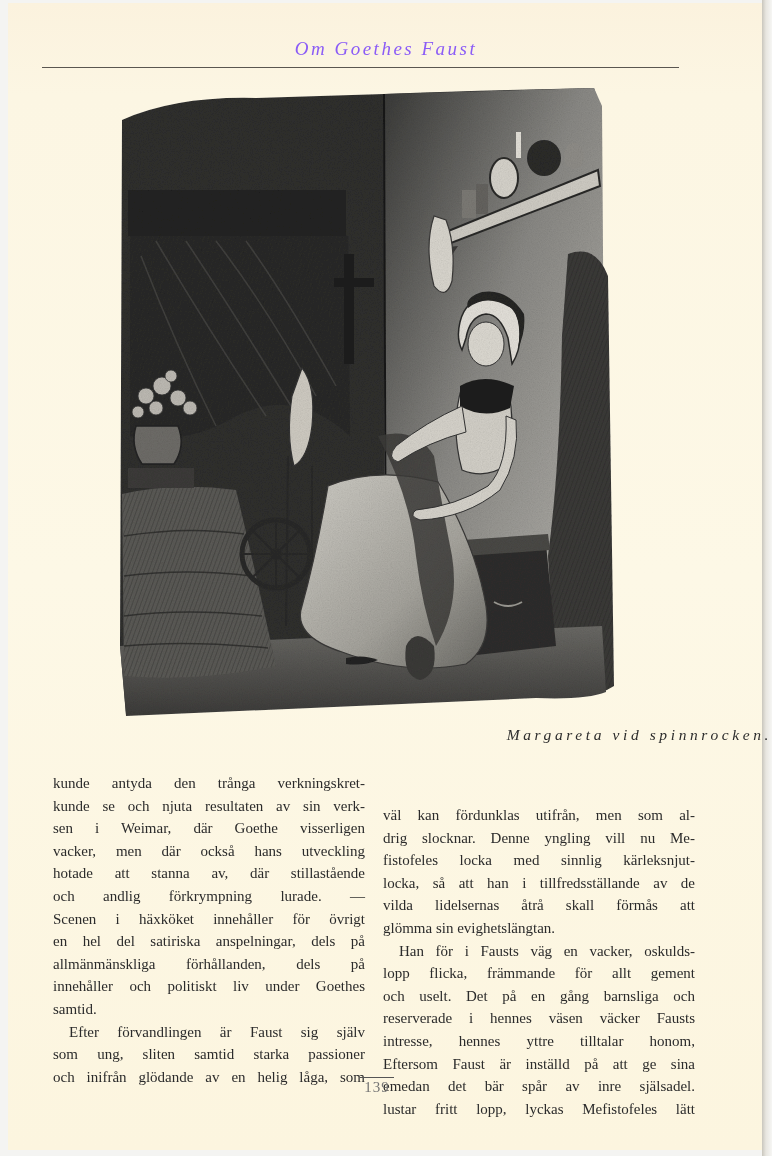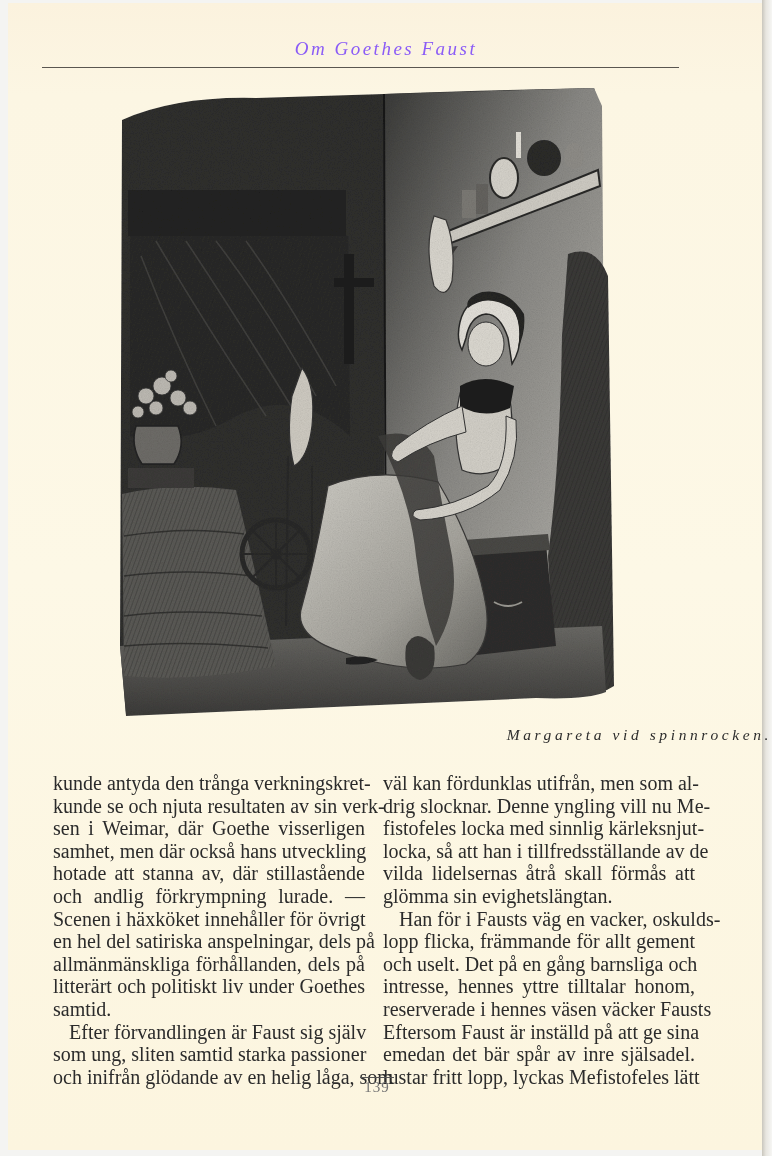--- a/index.html
+++ b/index.html
@@ -26,28 +26,28 @@
   }
   .illustration {
     position: absolute; left: 116px; top: 86px; width: 500px; height: 632px;
   }
   .caption {
     position: absolute; left: 0; top: 726px; width: 772px; text-align: right;
     font-style: italic; font-size: 15.5px; letter-spacing: 3.6px; color: #2c2c2c;
   }
   .column {
     position: absolute; top: 772px; width: 312px;
-    font-size: 20px; line-height: 22.6px; color: #2b2b2b;
+    font-size: 15px; line-height: 22.6px; color: #2b2b2b;
     text-align: justify;
   }
   .column .line { display: block; text-align: justify; text-align-last: justify; white-space: nowrap; }
   .column .line.last { text-align-last: left; }
   .column .indent { padding-left: 16px; }
   .col-left { left: 53px; }
-  .col-right { left: 383px; }
+  .col-right { left: 383px; margin-top: 32px; }
   .folio-rule {
     position: absolute; left: 360px; top: 1077px; width: 34px; height: 1px; background: #555;
   }
   .folio {
     position: absolute; left: 0; top: 1079px; width: 754px; text-align: center;
     font-size: 15px; color: #737373; letter-spacing: 1px;
   }
 </style>
 </head>
 <body>
@@ -186,44 +186,44 @@
     </g>
   </svg>
 </div>
 
 <div class="caption">Margareta vid spinnrocken.</div>
 
 <div class="column col-left">
   <span class="line">kunde antyda den trånga verkningskret-</span>
   <span class="line">kunde se och njuta resultaten av sin verk-</span>
   <span class="line">sen i Weimar, där Goethe visserligen</span>
-  <span class="line">samhet, men där också hans utveckling</span>
+  <span class="line">vacker, men där också hans utveckling</span>
   <span class="line">hotade att stanna av, där stillastående</span>
   <span class="line">och andlig förkrympning lurade. —</span>
   <span class="line">Scenen i häxköket innehåller för övrigt</span>
   <span class="line">en hel del satiriska anspelningar, dels på</span>
   <span class="line">allmänmänskliga förhållanden, dels på</span>
-  <span class="line">litterärt och politiskt liv under Goethes</span>
+  <span class="line">innehåller och politiskt liv under Goethes</span>
   <span class="line last">samtid.</span>
   <span class="line indent">Efter förvandlingen är Faust sig själv</span>
   <span class="line">som ung, sliten samtid starka passioner</span>
   <span class="line">och inifrån glödande av en helig låga, som</span>
 </div>
 
 <div class="column col-right">
   <span class="line">väl kan fördunklas utifrån, men som al-</span>
   <span class="line">drig slocknar. Denne yngling vill nu Me-</span>
   <span class="line">fistofeles locka med sinnlig kärleksnjut-</span>
   <span class="line">locka, så att han i tillfredsställande av de</span>
   <span class="line">vilda lidelsernas åtrå skall förmås att</span>
   <span class="line last">glömma sin evighetslängtan.</span>
   <span class="line indent">Han för i Fausts väg en vacker, oskulds-</span>
   <span class="line">lopp flicka, främmande för allt gement</span>
   <span class="line">och uselt. Det på en gång barnsliga och</span>
+  <span class="line">reserverade i hennes väsen väcker Fausts</span>
   <span class="line">intresse, hennes yttre tilltalar honom,</span>
-  <span class="line">reserverade i hennes väsen väcker Fausts</span>
   <span class="line">Eftersom Faust är inställd på att ge sina</span>
   <span class="line">emedan det bär spår av inre själsadel.</span>
   <span class="line">lustar fritt lopp, lyckas Mefistofeles lätt</span>
 </div>
 
 <div class="folio-rule"></div>
 <div class="folio">139</div>
 
 </body></html>

